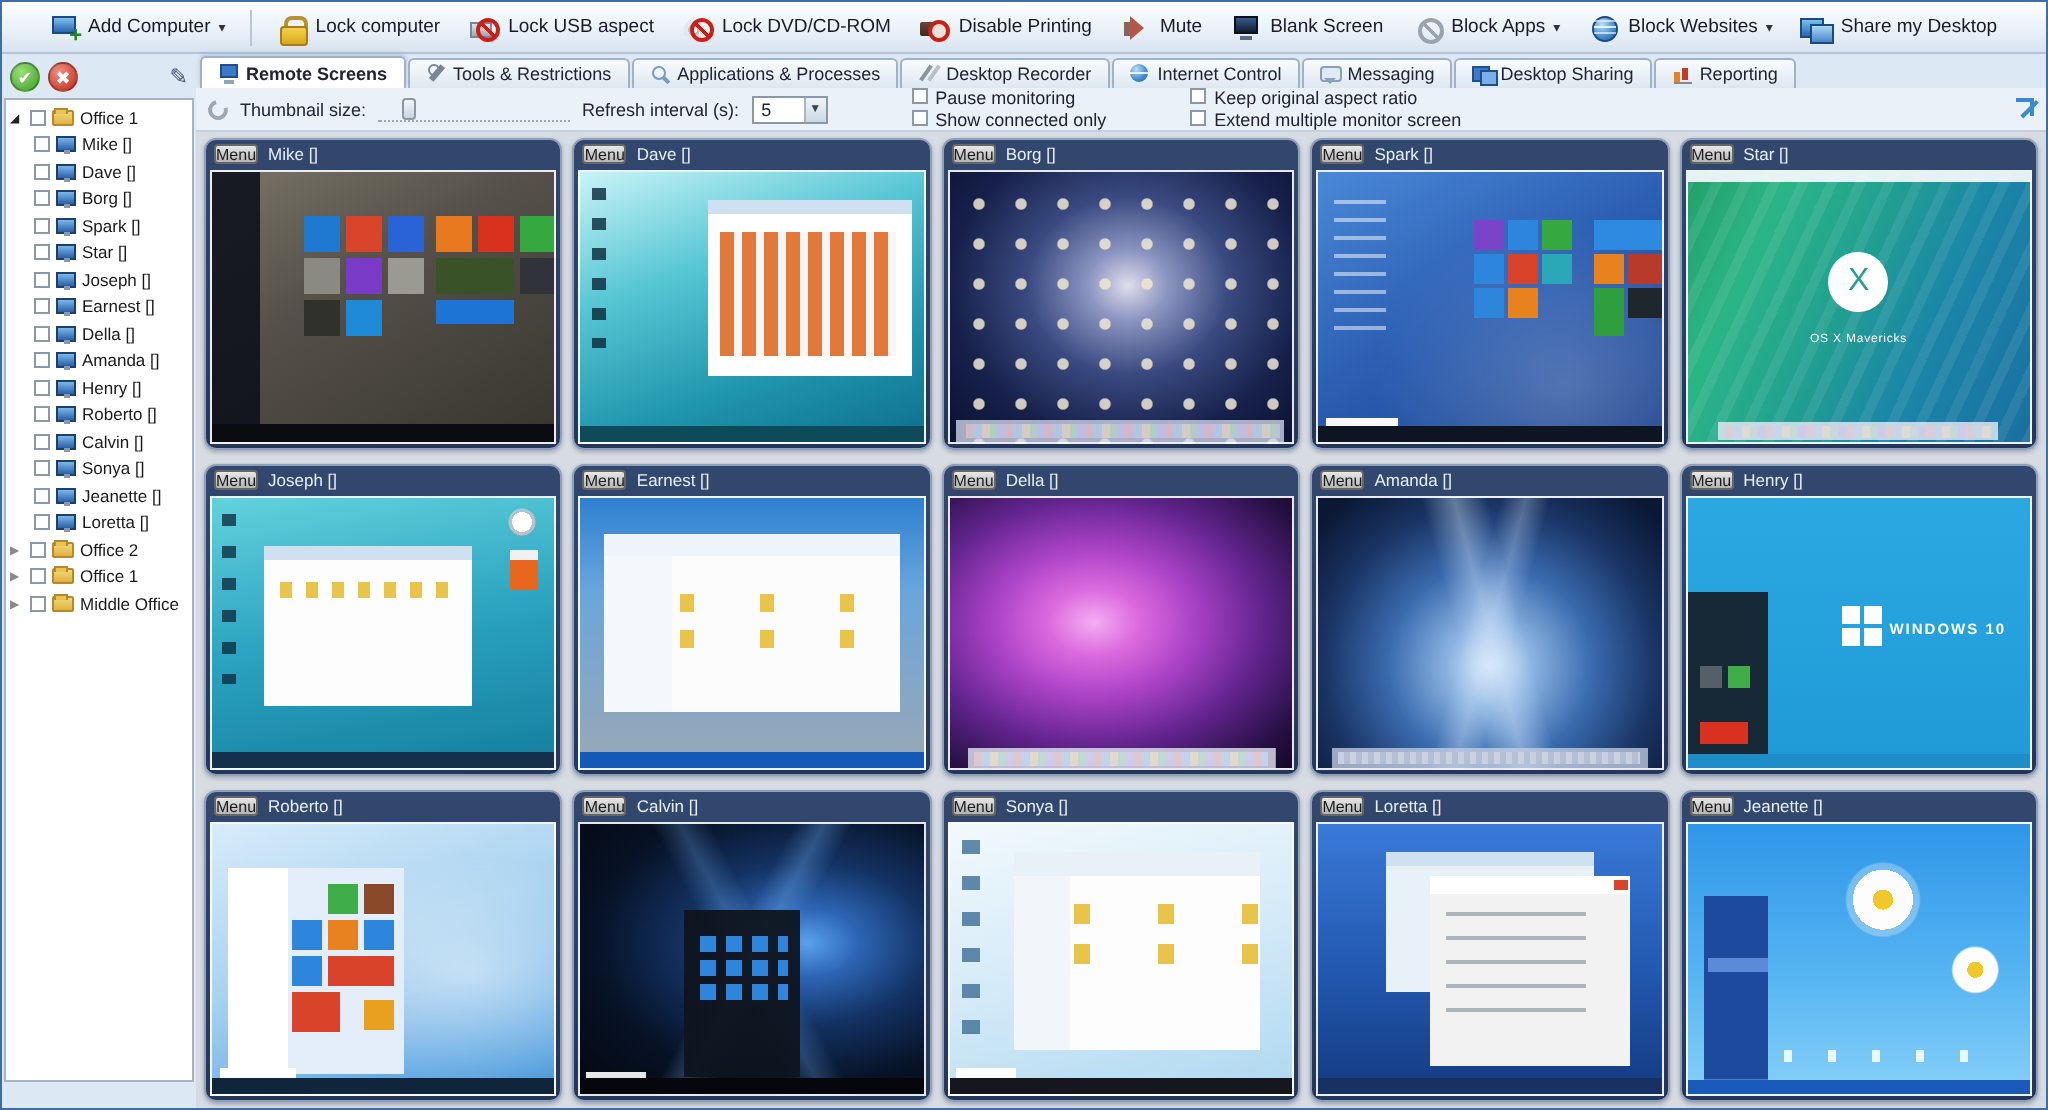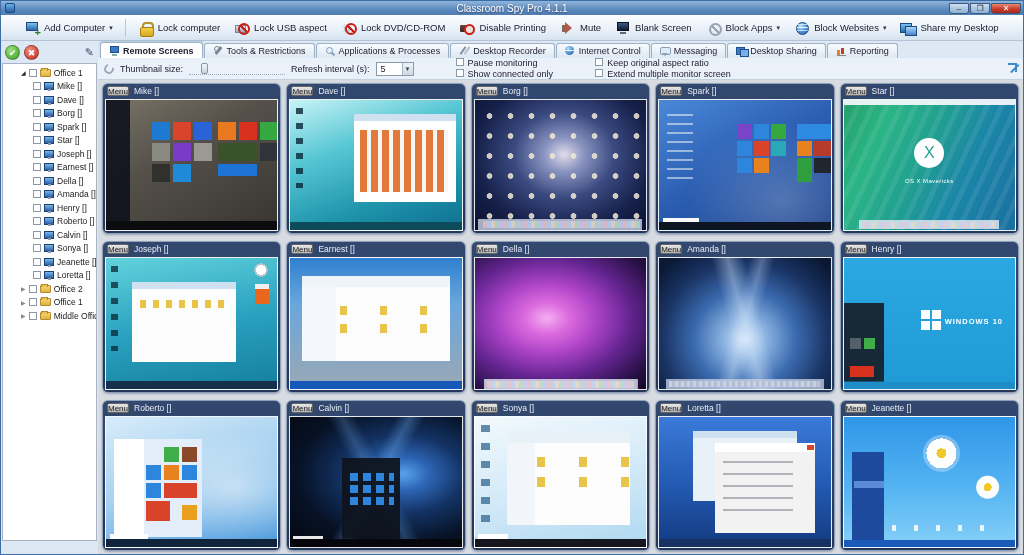--- a/index.html
+++ b/index.html
@@ -48,21 +48,21 @@
 
 .bodyrow { flex:1; display:flex; min-height:0; background:#d4d4d4; }
 
 
 .sidebar { width:97px; flex:0 0 auto; display:flex; flex-direction:column; background:#dce8f4; }
 .sidebtns { height:22px; display:flex; align-items:center; gap:4px; padding:0 4px; }
 .roundbtn { width:15px; height:15px; border-radius:50%; color:#fff; font-size:9px; line-height:15px; text-align:center; border:1px solid rgba(0,0,0,.25); }
 .roundbtn.green { background:radial-gradient(circle at 35% 30%,#9ae07a,#3fa025); }
 .roundbtn.red { background:radial-gradient(circle at 35% 30%,#f09080,#c22818); }
 .penicon { margin-left:auto; font-size:11px; color:#44506a; }
-.treewrap { flex:1; background:#fff; border:1px solid #a8b4c4; margin:0 1px 13px 1px; overflow:hidden; padding:2px 16px; }
+.treewrap { flex:1; background:#fff; border:1px solid #a8b4c4; margin:0 1px 13px 1px; overflow:hidden; padding:2px 0; }
 .grouprow,.itemrow { display:flex; align-items:center; gap:3px; height:13.5px; font-size:8.5px; color:#1a1a1a; padding-left:2px; white-space:nowrap; }
 .itemrow { padding-left:14px; }
 .expander { width:7px; font-size:6px; color:#8a8a8a; }
 .grouprow.expanded .expander { color:#222; }
 .expander::before { content:"▶"; }
 .grouprow.expanded .expander::before { content:"◢"; }
 .cb { width:8px; height:8px; background:#fff; border:1px solid #8a98a8; flex:0 0 auto; }
 .folder { width:11px; height:8px; background:linear-gradient(#f2d879,#e0b23e); border:1px solid #b8892a; border-radius:1px; position:relative; flex:0 0 auto; }
 .folder::before { content:""; position:absolute; left:0; top:-2px; width:5px; height:2px; background:#e8c455; border:1px solid #b8892a; border-bottom:none; }
 .monico { width:10px; height:8px; background:linear-gradient(#7ab8e8,#2a5ea8); border:1px solid #1a4070; position:relative; flex:0 0 auto; }
@@ -261,29 +261,20 @@
  linear-gradient(#1e4a9e,#1e4a9e) 8px calc(100% - 7px)/32px 68% no-repeat,
  radial-gradient(circle at 57% 28%,#f0c82a 0 5px,#fdfdfd 5px 15px,rgba(253,253,253,.3) 15px 18px,transparent 19px),
  radial-gradient(circle at 84% 54%,#f0c82a 0 4px,#fdfdfd 4px 11px,transparent 12px),
  linear-gradient(180deg,#2f96e8 0%,#55b4f2 55%,#86d0f8 100%); }
 </style>
 </head>
 <body>
 
 <div class="window">
 
-  <div class="titlebar">
-    <div class="appicon"></div>
-    <div class="apptitle">Classroom Spy Pro 4.1.1</div>
-    <div class="wincontrols">
-      <div class="winbtn">–</div>
-      <div class="winbtn">❐</div>
-      <div class="winbtn close">✕</div>
-    </div>
-  </div>
 
 
   <div class="toolbar">
 
       <span class="tbtn">
         <span class="tbi" data-icon="add-computer"></span>
         <span>Add Computer</span>
         <span class="caret">▾</span>
       </span>
 

